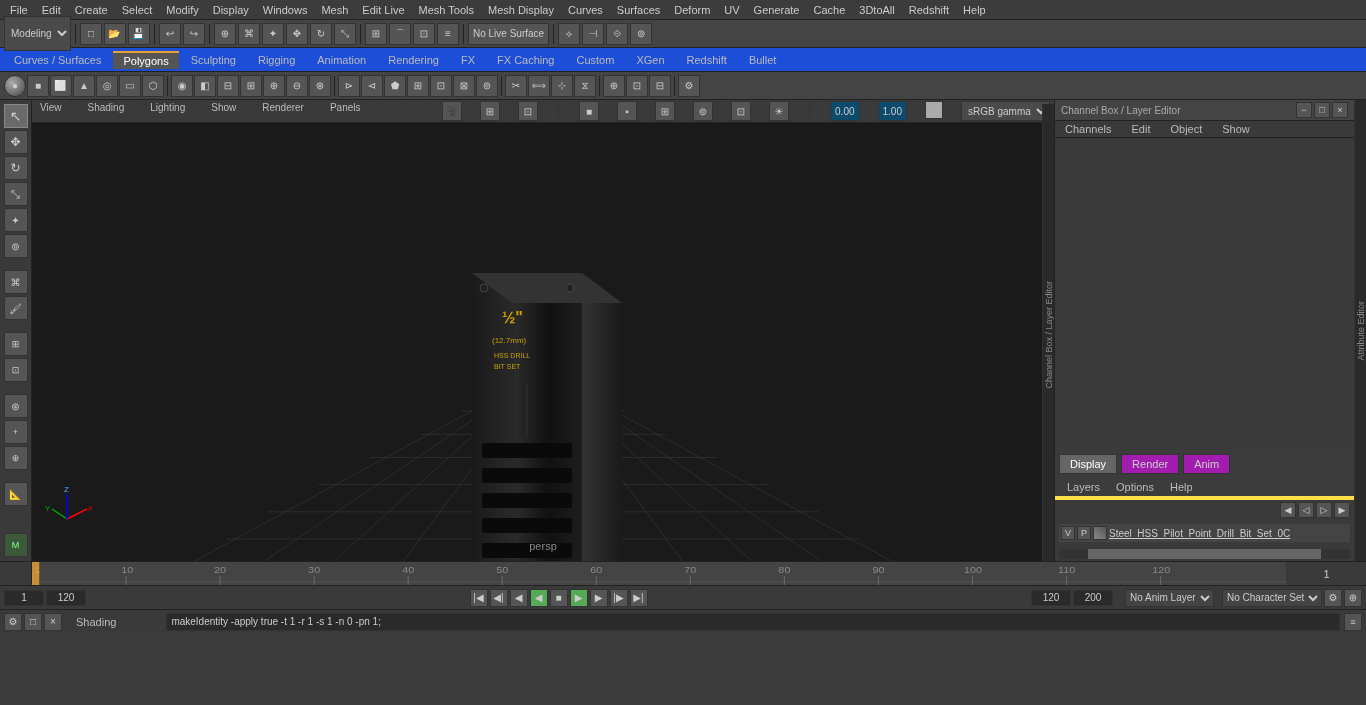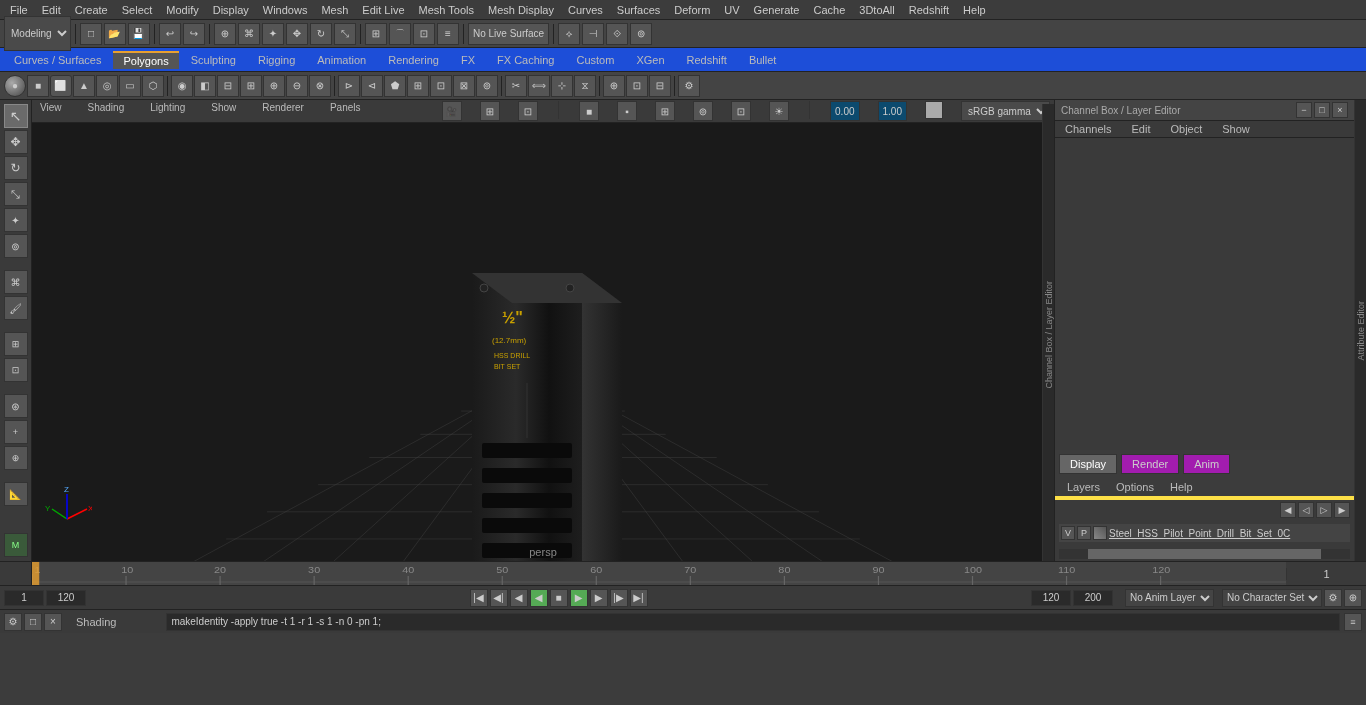--- a/index.html
+++ b/index.html
@@ -31,21 +31,21 @@
     .tool-btn { width: 24px; height: 24px; background: #555; border: 1px solid #333; color: #ccc; font-size: 10px; cursor: pointer; display: flex; align-items: center; justify-content: center; }
     .tool-btn.active { background: #6a6a6a; border-color: #888; }
 
     
     #viewport { flex: 1; background: #1a1a1a; position: relative; overflow: hidden; }
     #viewport-menu { display: flex; gap: 18px; background: #3a3a3a; padding: 1px 4px; border-bottom: 1px solid #222; }
     .vp-menu { font-size: 10px; color: #bbb; padding: 1px 4px; cursor: pointer; }
     #viewport-inner { position: relative; width: 100%; height: calc(100% - 18px); overflow: hidden; }
 
     
-    #cam-label { position: absolute; bottom: 8px; left: 50%; transform: translateX(-50%); color: #888; font-size: 11px; }
+    #cam-label { position: absolute; bottom: 14px; left: 50%; transform: translateX(-50%); color: #888; font-size: 11px; }
 
     
     #right-panel { width: 300px; background: #3a3a3a; border-left: 1px solid #222; display: flex; flex-direction: column; }
     #channel-box-header { display: flex; justify-content: space-between; align-items: center; background: #444; padding: 2px 6px; font-size: 10px; color: #aaa; border-bottom: 1px solid #222; }
     #channel-box-tabs { display: flex; background: #3a3a3a; border-bottom: 1px solid #222; }
     .cb-tab { padding: 2px 10px; font-size: 11px; color: #bbb; cursor: pointer; }
     #channel-content { flex: 1; background: #3a3a3a; }
     #layer-section { padding: 4px; }
     .layer-row { display: flex; align-items: center; gap: 2px; padding: 2px; background: #444; margin-bottom: 1px; font-size: 10px; }
     .layer-v { width: 14px; height: 14px; background: #555; border: 1px solid #333; display: flex; align-items: center; justify-content: center; font-size: 9px; }

